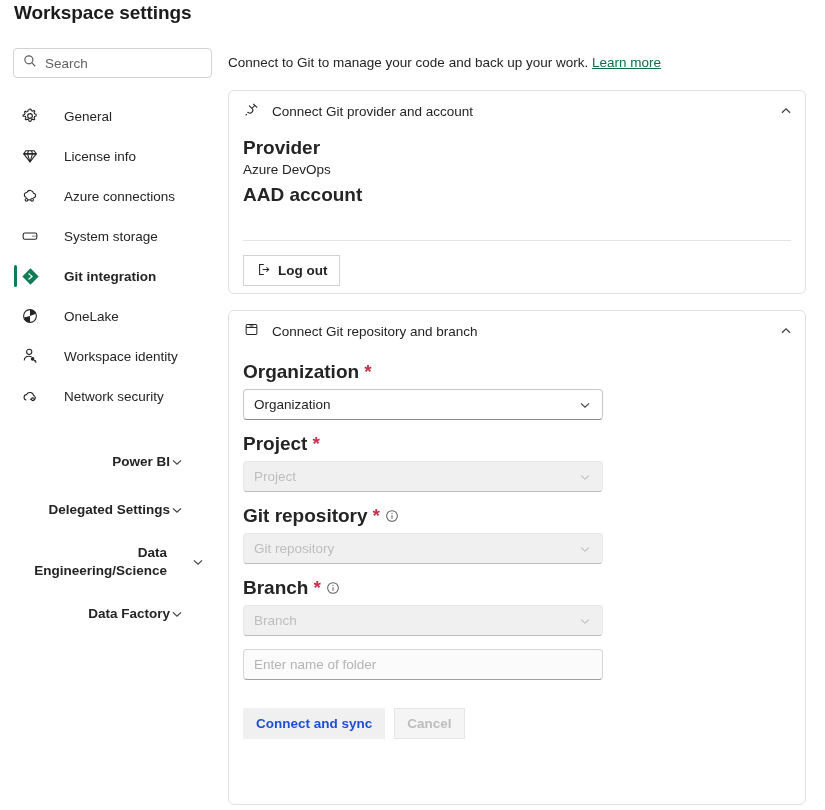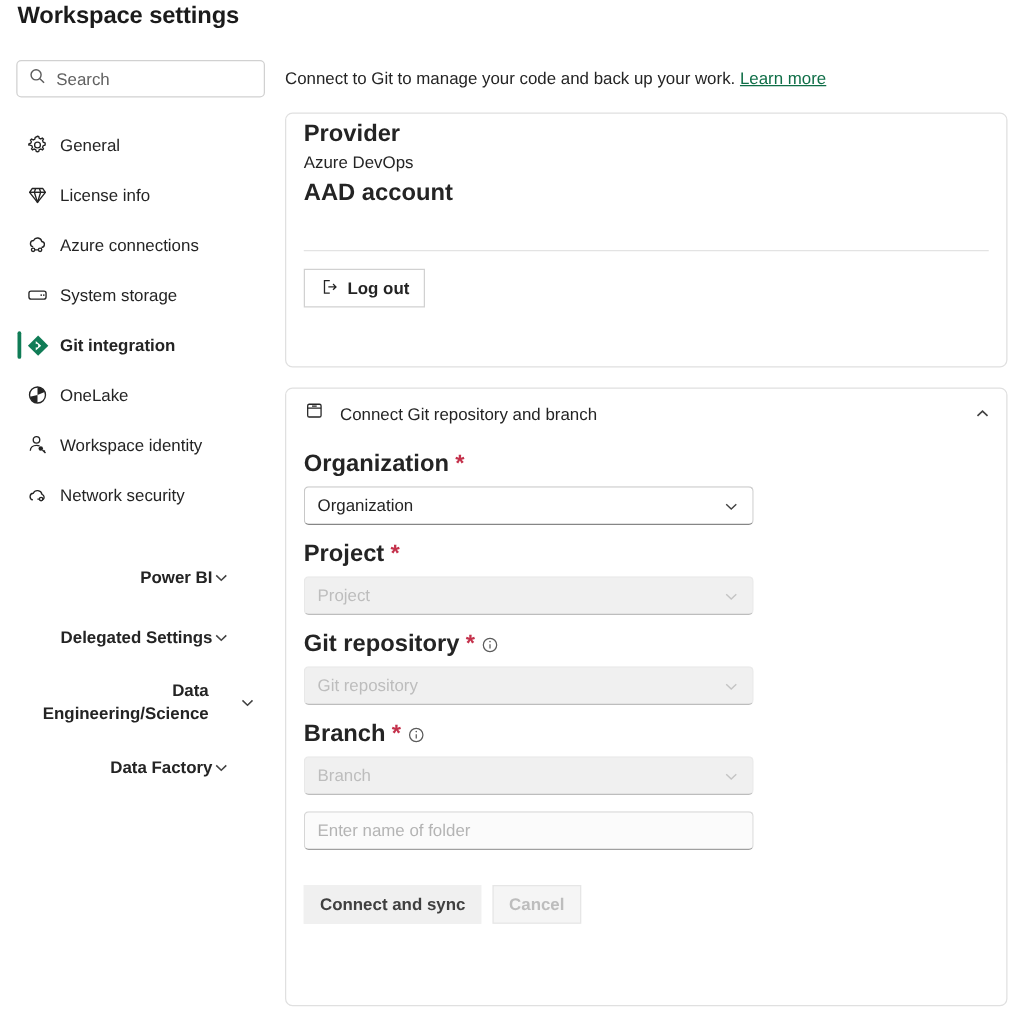--- a/index.html
+++ b/index.html
@@ -46,21 +46,21 @@
     font-size: 13.5px;
     color: #616161;
   }
   .nav-list { margin-top: 18px; }
   .nav-item {
     position: relative;
     height: 40px;
     display: flex;
     align-items: center;
     padding-left: 20px;
-    gap: 8px;
+    gap: 24px;
     cursor: pointer;
   }
   .nav-item .nav-label {
     font-size: 13.5px;
     color: #242424;
     white-space: nowrap;
   }
   .nav-item.selected .nav-label { font-weight: bold; }
   .nav-item.selected::before {
     content: "";
@@ -172,21 +172,21 @@
     background: #ffffff;
     font-size: 13.5px;
     font-weight: bold;
     color: #242424;
     cursor: pointer;
     white-space: nowrap;
   }
   .btn.disabled {
     background: #f0f0f0;
     border-color: #f0f0f0;
-    color: #404040;
+    color: #1d4ed8;
     cursor: default;
   }
   .btn.disabled.ghost {
     background: #f5f5f5;
     border-color: #e6e6e6;
     color: #bdbdbd;
   }
 
   
   .ctl {
@@ -374,20 +374,36 @@
   </div>
 
   <div class="main">
 
     <div class="desc">
       <span>Connect to Git to manage your code and back up your work.</span>
       <a href="#">Learn more</a>
     </div>
 
     <div class="card" id="card-provider">
+      <div class="card-head">
+        <span>
+          <svg width="17" height="17" viewBox="0 0 20 20" fill="none" stroke="#242424" stroke-width="1.2">
+            <path d="M12.1 3.3l4.6 4.6"></path>
+            <path d="M14.0 5.2l-3.3 3.3a3.4 3.4 0 0 1-4.8 4.8l-.6.6"></path>
+            <path d="M10.4 8.8L7.1 5.5"></path>
+            <path d="M4.6 15.4l-1.5 1.5"></path>
+          </svg>
+        </span>
+        <span class="ct">Connect Git provider and account</span>
+        <span class="chev">
+          <svg width="14" height="14" viewBox="0 0 16 16" fill="none" stroke="#424242" stroke-width="1.5">
+              <path d="M3.4 10L8 5.6l4.6 4.4"></path>
+            </svg>
+        </span>
+      </div>
       <div class="card-body">
         <div class="fld-label" style="margin-top:6px;">Provider</div>
         <div class="value-line">Azure DevOps</div>
         <div class="fld-label" style="margin-top:7px;">AAD account</div>
       </div>
       <div class="divider" style="margin:34px 14px 0 14px;"></div>
       <div style="padding:14px 14px 0 14px;">
         <button class="btn">
           <span>
             <svg width="15" height="15" viewBox="0 0 18 18" fill="none" stroke="#242424" stroke-width="1.25">

